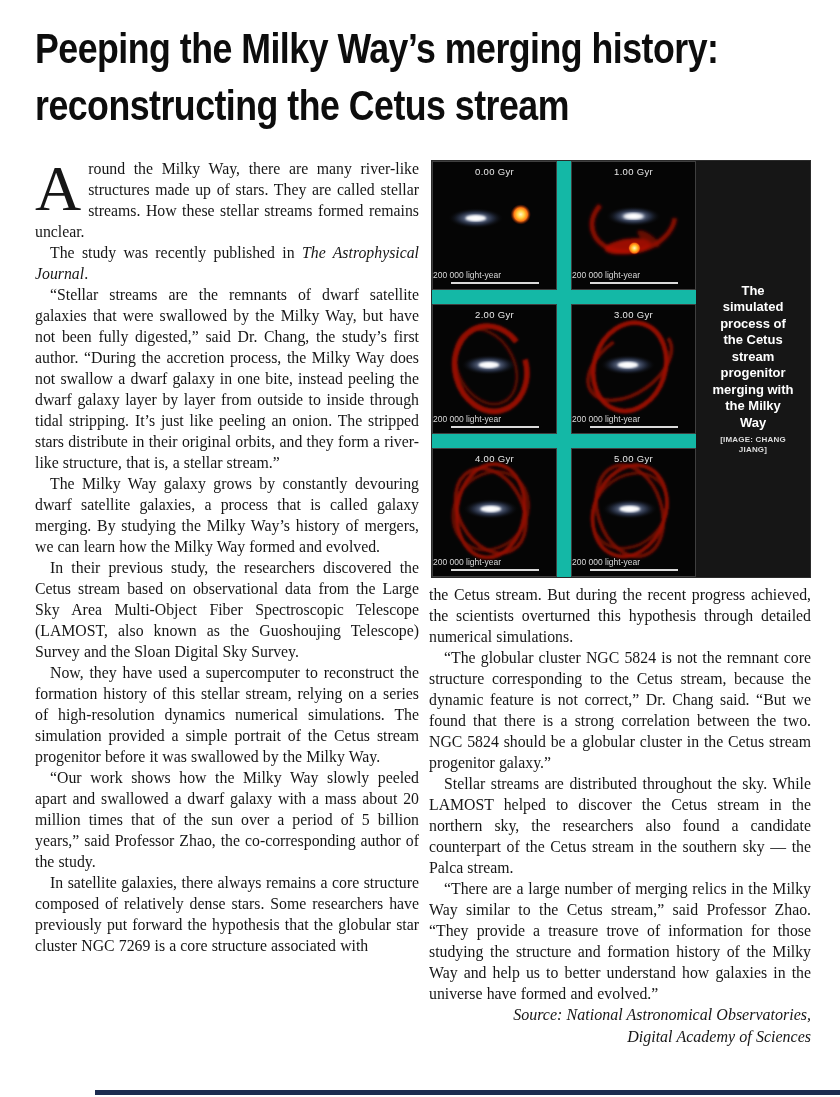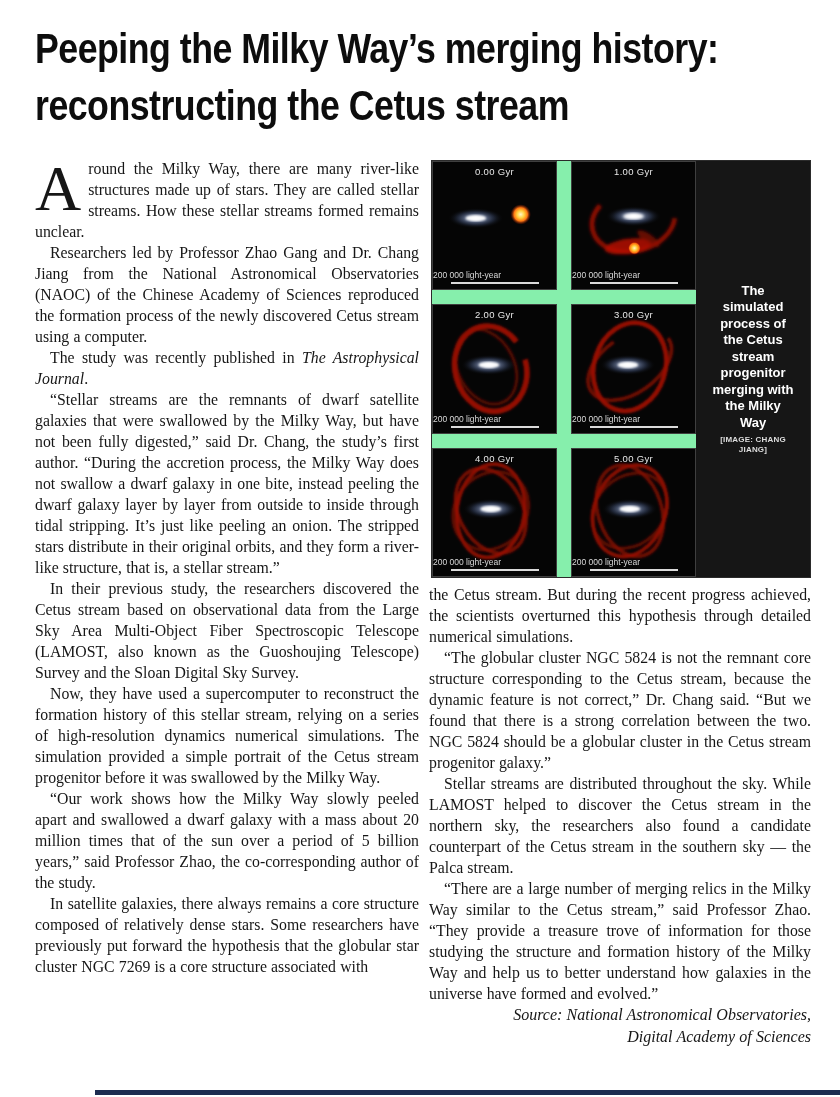--- a/index.html
+++ b/index.html
@@ -19,21 +19,21 @@
   .col-right{left:429px;top:584px;width:382px}
   .col p{margin:0}
   .col p.ind{text-indent:15px}
   .dropcap{float:left;font-size:64px;line-height:54px;padding:4px 7px 0 0;color:#161616}
   .em{font-style:italic}
   .source{text-align:right;font-style:italic;font-size:16px;line-height:22px}
   
   .figure{position:absolute;left:431px;top:160px;width:380px;height:418px;
     background:#141414;display:flex;border:1px solid #2b2b2b;box-sizing:border-box}
   .frames{width:264px;display:grid;grid-template-columns:1fr 1fr;grid-template-rows:1fr 1fr 1fr;
-    gap:14px;background:#86efac}
+    gap:14px;background:#14b8a6}
   .frame{position:relative;background:#050505;border:1px solid #3f3f3f;box-sizing:border-box;overflow:hidden}
   .frame-art{position:absolute;left:0;top:0;width:100%;height:100%}
   .frame-time{position:absolute;top:4px;left:0;right:0;text-align:center;
     font:9.5px "Liberation Sans",sans-serif;color:#e8e8e8;letter-spacing:.3px;z-index:2}
   .frame-scalebar{position:absolute;bottom:5px;left:0;right:0;z-index:2}
   .frame-scale-label{text-align:left;font:8.5px "Liberation Sans",sans-serif;color:#d9d9d9}
   .frame-scale-line{width:88px;height:2px;background:#dadada;margin:2px auto 0}
   .caption-panel{flex:1;background:#161616;display:flex;flex-direction:column;
     justify-content:center;align-items:center;padding:0 16px;text-align:center}
   .caption-text{font-family:"Liberation Sans",sans-serif;font-weight:700;
@@ -46,23 +46,23 @@
 </head>
 <body>
 
 <div class="title">
   <div class="title-line"><span>Peeping the Milky Way’s merging history:</span></div>
   <div class="title-line"><span>reconstructing the Cetus stream</span></div>
 </div>
 
 <div class="col col-left">
   <p><span class="dropcap">A</span><span>round the Milky Way, there are many river-like structures made up of stars. They are called stellar streams. How these stellar streams formed remains unclear.</span></p>
-  <p class="ind">Researchers led by Professor Zhao Gang and Dr. Chang Jiang from the National Astronomical Observatories (NAOC) of the Chinese Academy of Sciences reproduced the formation process of the newly discovered Cetus stream using a computer.</p>
   <p class="ind"><span>The study was recently published in </span><span class="em">The Astrophysical Journal</span><span>.</span></p>
   <p class="ind">“Stellar streams are the remnants of dwarf satellite galaxies that were swallowed by the Milky Way, but have not been fully digested,” said Dr. Chang, the study’s first author. “During the accretion process, the Milky Way does not swallow a dwarf galaxy in one bite, instead peeling the dwarf galaxy layer by layer from outside to inside through tidal stripping. It’s just like peeling an onion. The stripped stars distribute in their original orbits, and they form a river-like structure, that is, a stellar stream.”</p>
+  <p class="ind">The Milky Way galaxy grows by constantly devouring dwarf satellite galaxies, a process that is called galaxy merging. By studying the Milky Way’s history of mergers, we can learn how the Milky Way formed and evolved.</p>
   <p class="ind">In their previous study, the researchers discovered the Cetus stream based on observational data from the Large Sky Area Multi-Object Fiber Spectroscopic Telescope (LAMOST, also known as the Guoshoujing Telescope) Survey and the Sloan Digital Sky Survey.</p>
   <p class="ind">Now, they have used a supercomputer to reconstruct the formation history of this stellar stream, relying on a series of high-resolution dynamics numerical simulations. The simulation provided a simple portrait of the Cetus stream progenitor before it was swallowed by the Milky Way.</p>
   <p class="ind">“Our work shows how the Milky Way slowly peeled apart and swallowed a dwarf galaxy with a mass about 20 million times that of the sun over a period of 5 billion years,” said Professor Zhao, the co-corresponding author of the study.</p>
   <p class="ind">In satellite galaxies, there always remains a core structure composed of relatively dense stars. Some researchers have previously put forward the hypothesis that the globular star cluster NGC 7269 is a core structure associated with</p>
 </div>
 
 <div class="figure">
   <div class="frames">
 
     <div class="frame">

